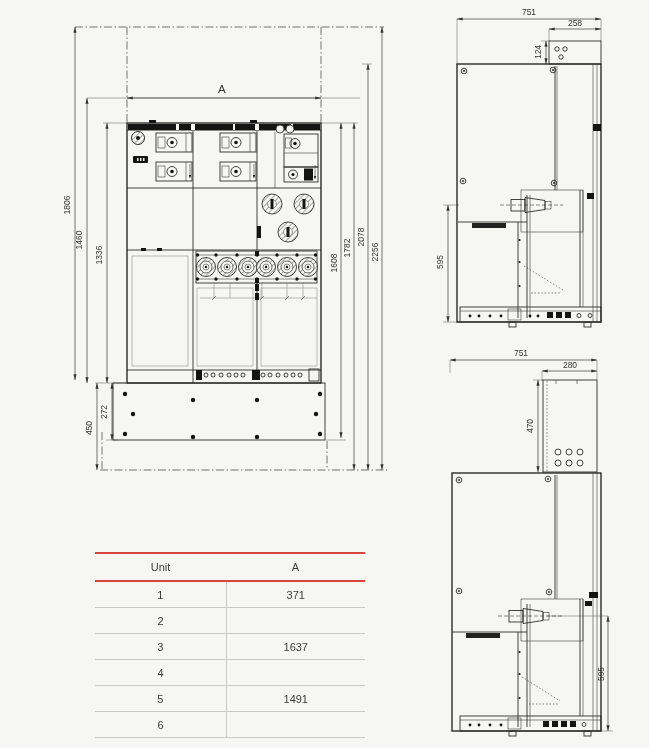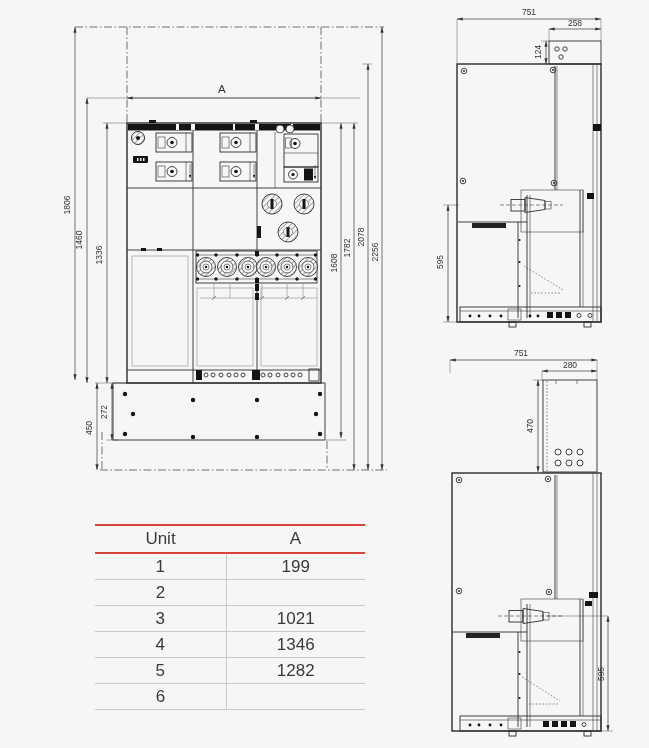--- a/index.html
+++ b/index.html
@@ -12,21 +12,21 @@
   .lt{stroke:#2e2e2e;stroke-width:.55;fill:none;}
   .gray{stroke:#8f8f8f;stroke-width:.6;fill:none;}
   .dim{stroke:#3a3a3a;stroke-width:.7;fill:none;}
   .dimext{stroke:#5a5a5a;stroke-width:.5;fill:none;}
   .dashdot{stroke:#3a3a3a;stroke-width:.7;fill:none;stroke-dasharray:8 2.5 1.5 2.5;}
   .dash{stroke-dasharray:4 2;}
   .dot{stroke-dasharray:1.6 1.8;}
   .blk{fill:#141414;stroke:none;}
   .wht{fill:var(--bg,#f6f6f4);}
   
-  .dim-table{position:absolute;left:95px;top:524px;width:270px;font-family:"Liberation Sans",sans-serif;color:#3a3a3a;font-size:17px;}
+  .dim-table{position:absolute;left:95px;top:552px;width:270px;font-family:"Liberation Sans",sans-serif;color:#3a3a3a;font-size:11px;}
   .redline{height:2px;background:var(--accent,#d8453c);}
   .thead{display:flex;height:26px;align-items:center;}
   .trow{display:flex;height:25px;align-items:stretch;border-bottom:1px solid #c9c9c9;}
   .col-u{width:131px;display:flex;align-items:center;justify-content:center;}
   .col-a{width:139px;display:flex;align-items:center;justify-content:center;}
   .trow .col-u{border-right:1px solid #c9c9c9;}
 </style>
 </head>
 <body>
 
@@ -456,35 +456,34 @@
   
   <div class="dim-table">
     <div class="redline"></div>
     <div class="thead">
       <div class="col-u">Unit</div>
       <div class="col-a">A</div>
     </div>
     <div class="redline"></div>
     <div class="trow">
       <div class="col-u">1</div>
-      <div class="col-a">199</div>
+      <div class="col-a">371</div>
     </div>
     <div class="trow">
       <div class="col-u">2</div>
     </div>
     <div class="trow">
       <div class="col-u">3</div>
-      <div class="col-a">1021</div>
+      <div class="col-a">1637</div>
     </div>
     <div class="trow">
       <div class="col-u">4</div>
-      <div class="col-a">1346</div>
     </div>
     <div class="trow">
       <div class="col-u">5</div>
-      <div class="col-a">1282</div>
+      <div class="col-a">1491</div>
     </div>
     <div class="trow">
       <div class="col-u">6</div>
     </div>
   </div>
 
 </div>
 
 </body></html>

